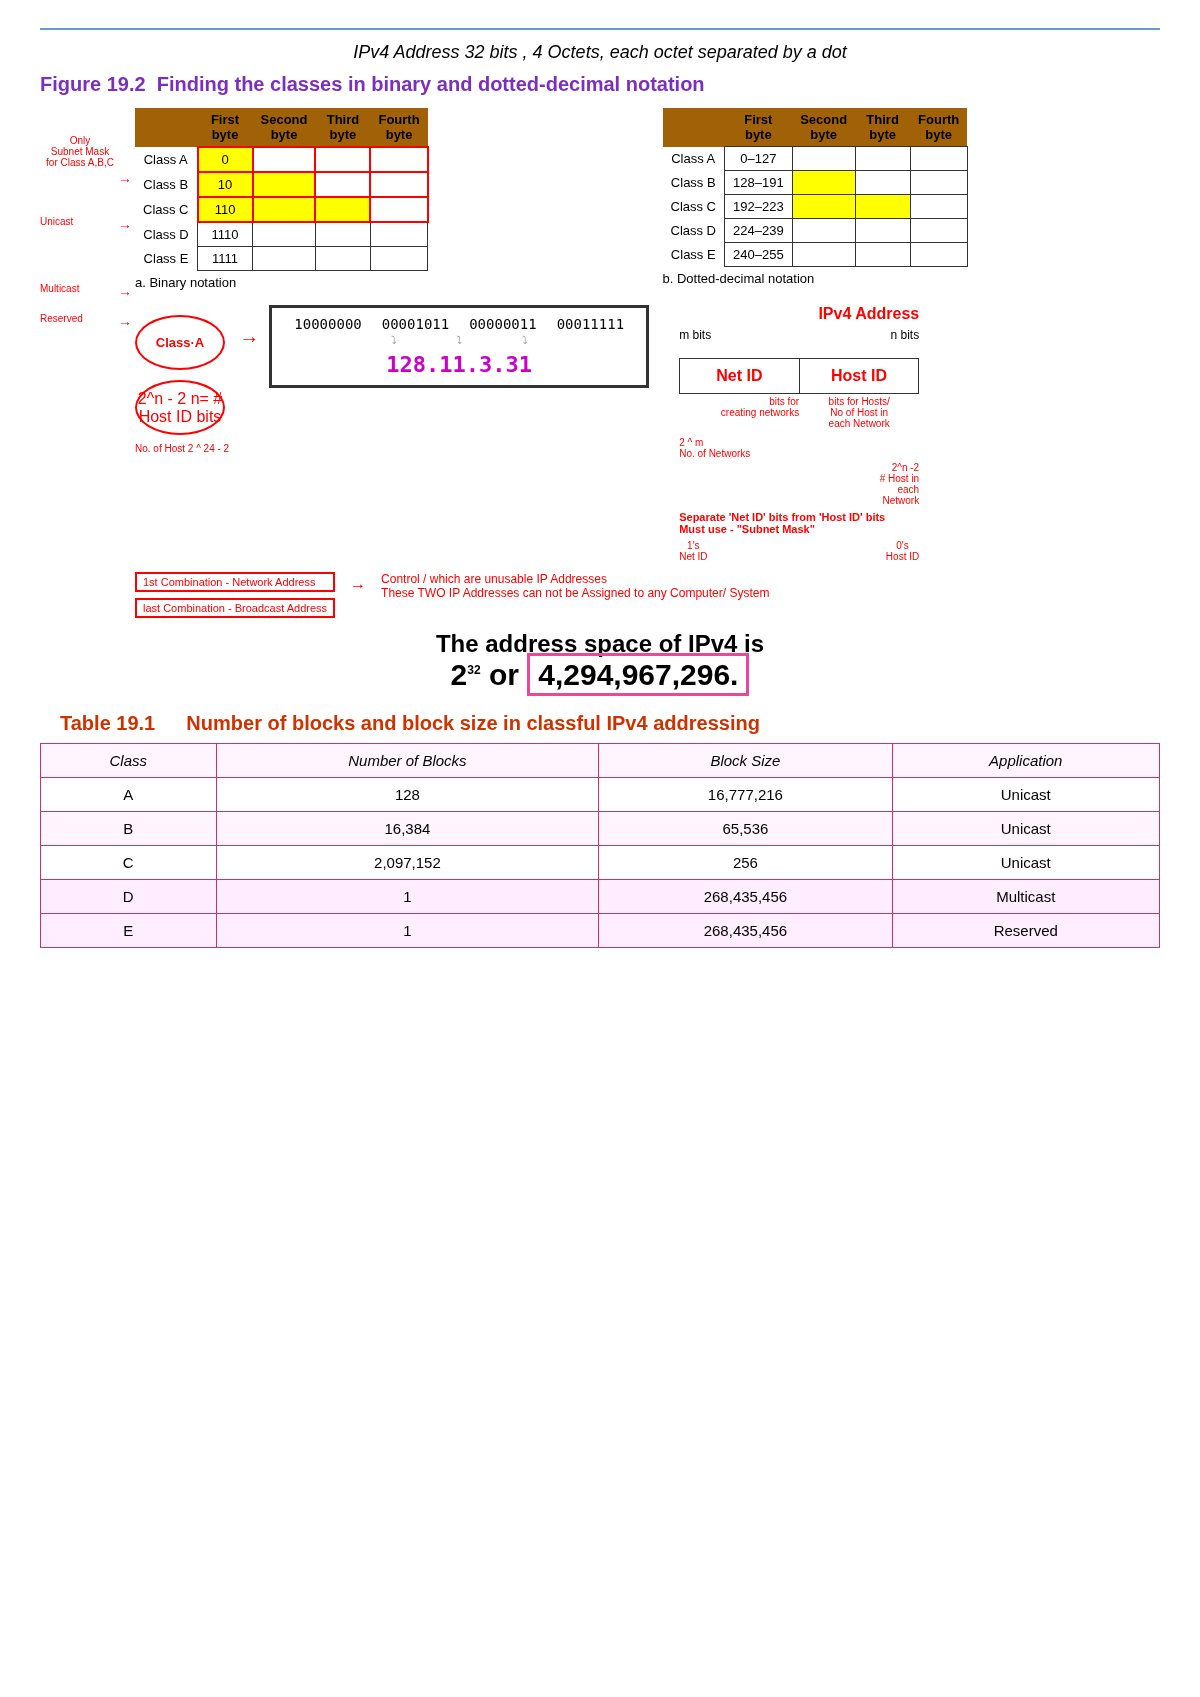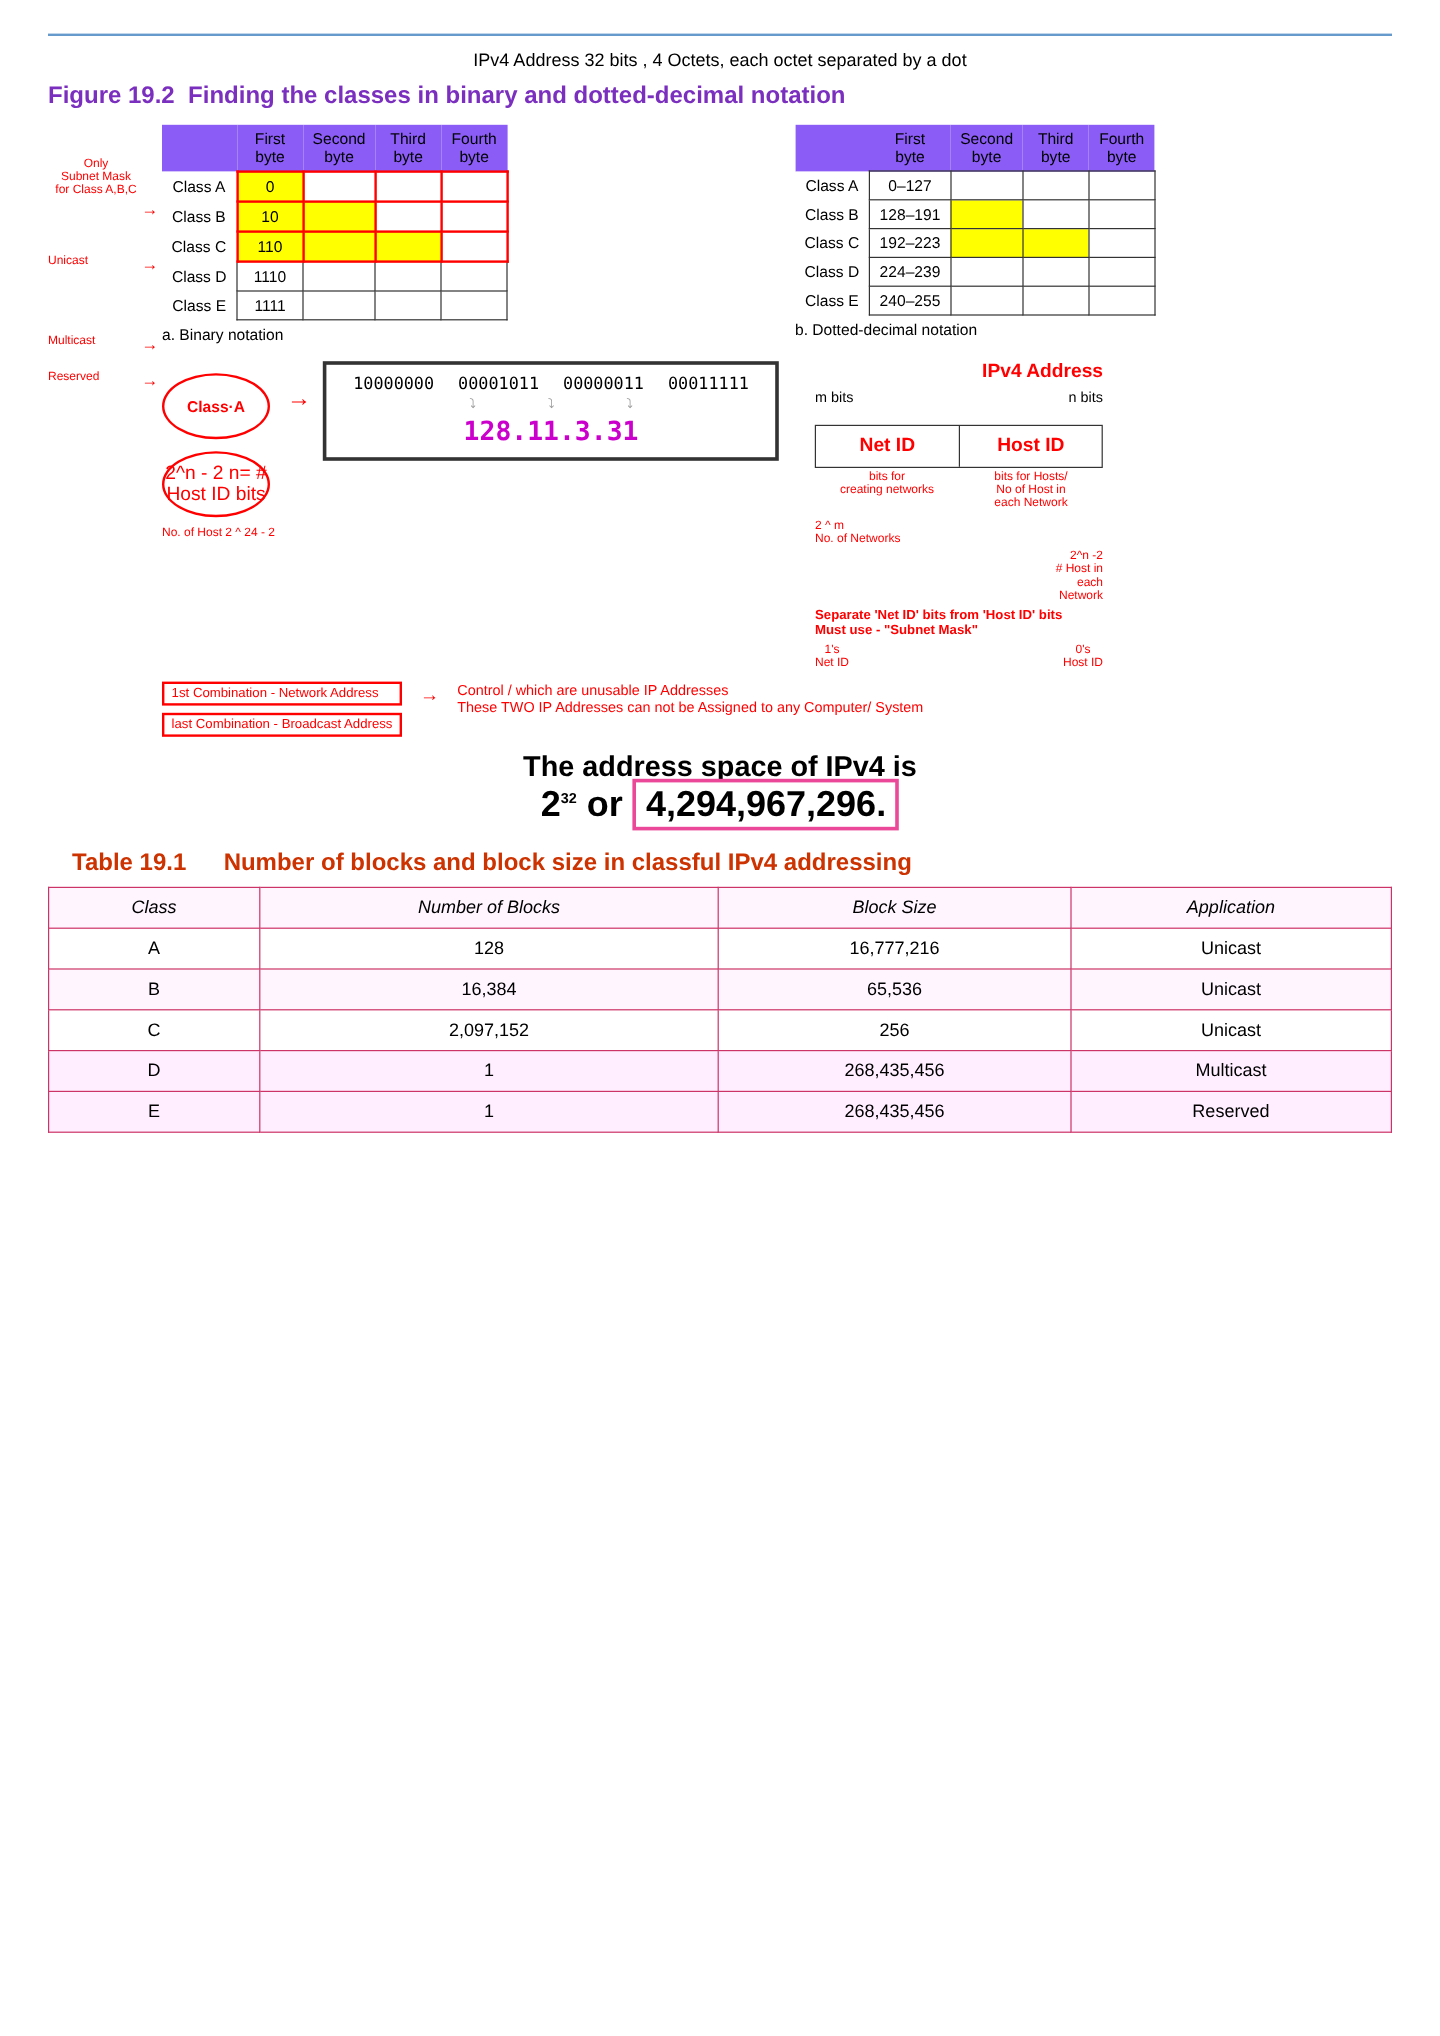--- a/index.html
+++ b/index.html
@@ -22,23 +22,24 @@
     }
     .page-title {
       font-size: 28px;
       font-weight: bold;
     }
     .subtitle-line {
       border-bottom: 2px solid #6699cc;
       margin: 8px 0 12px 0;
     }
     .ipv4-desc {
-      font-size: 15px;
+      font-size: 18px;
       text-align: center;
       margin-bottom: 10px;
+      font-style: italic;
     }
     .figure-title {
       font-size: 20px;
       color: #7b2fbe;
       font-style: italic;
       margin-bottom: 12px;
     }
     .figure-title span {
       font-weight: bold;
       font-style: normal;
@@ -49,23 +50,23 @@
       border-collapse: collapse;
       font-size: 13px;
     }
     .notation-table th, .notation-table td {
       border: 1px solid #333;
       padding: 4px 8px;
       text-align: center;
       min-width: 55px;
     }
     .notation-table th {
-      background: #8b5cf6;
+      background: #a16207;
       border: none;
-      font-weight: normal;
+      font-weight: bold;
     }
     .notation-table .header-row th {
       border: none;
     }
     .row-label { border: none !important; text-align: right; padding-right: 4px; background: #fff; }
 
     .notation-label {
       font-size: 13px;
       margin-top: 4px;
     }
@@ -348,21 +349,21 @@
 
       <div style="display:flex; gap:0; border:1px solid #333;">
         <div style="flex:1; border-right:1px solid #333; padding:8px; text-align:center; font-size:16px; font-weight:bold; color:red;">
           <span>Net ID</span>
         </div>
         <div style="flex:1; padding:8px; text-align:center; font-size:16px; font-weight:bold; color:red;">
           <span>Host ID</span>
         </div>
       </div>
       <div style="display:flex; justify-content:space-between; margin-top:2px;">
-        <div style="font-size:10px; color:red; text-align:center; width:120px;">
+        <div style="font-size:10px; color:red; text-align:right; width:120px;">
           bits for<br>creating networks
         </div>
         <div style="font-size:10px; color:red; text-align:center; width:120px;">
           bits for Hosts/<br>No of Host in<br>each Network
         </div>
       </div>
       <div style="margin-top:8px; font-size:10px; color:red; text-align:left;">2 ^ m<br>No. of Networks</div>
       <div style="margin-top:3px; font-size:10px; color:red; text-align:right;">2^n -2<br># Host in<br>each<br>Network</div>
       <div style="margin-top:5px; font-size:11px; color:red; font-weight:bold;">Separate 'Net ID' bits from 'Host ID' bits</div>
       <div style="font-size:11px; color:red; font-weight:bold;">Must use - "Subnet Mask"</div>

